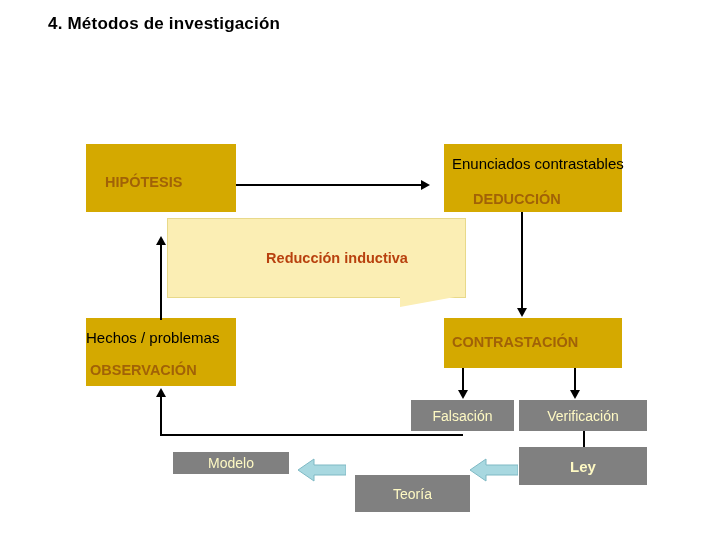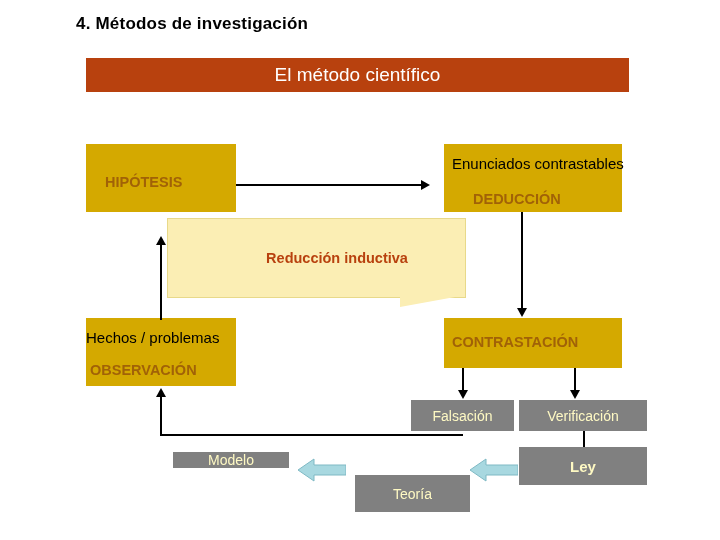--- a/index.html
+++ b/index.html
@@ -21,21 +21,20 @@
   .abs { position: absolute; }
 
   
   #slide-title {
     left: 48px;
     top: 14px;
     font-size: 17px;
     font-weight: bold;
     color: #000000;
     letter-spacing: 0.2px;
-    margin-left: 28px;
   }
 
   
   #banner {
     left: 86px;
     top: 58px;
     width: 543px;
     height: 34px;
     background: #b8410e;
   }
@@ -85,21 +84,21 @@
   .greybox {
     background: #808080;
     display: flex;
     align-items: center;
     justify-content: center;
     color: #fef9c3;
     font-size: 14px;
   }
   #box-falsacion { left: 411px; top: 400px; width: 103px; height: 31px; }
   #box-verificacion { left: 519px; top: 400px; width: 128px; height: 31px; }
-  #box-modelo { left: 173px; top: 452px; width: 116px; height: 16px; }
+  #box-modelo { left: 173px; top: 452px; width: 116px; height: 22px; }
   #box-teoria { left: 355px; top: 452px; width: 115px; height: 37px; margin-top: 23px; }
   #box-ley { left: 519px; top: 447px; width: 128px; height: 38px; font-weight: bold; font-size: 15px; }
 
   
   .hline {
     background: #000000;
     height: 2px;
   }
   .vline {
     background: #000000;
@@ -161,23 +160,20 @@
     border-right: 66px solid transparent;
   }
 </style>
 </head>
 <body>
 
 <div id="slide">
 
   <div class="abs" id="slide-title">4. Métodos de investigación</div>
 
-  <div class="abs" id="banner">
-    <div id="banner-text">El método científico</div>
-  </div>
 
   <div class="abs goldbox" id="box-hipotesis"></div>
   <div class="abs goldlabel" id="lbl-hipotesis">HIPÓTESIS</div>
 
   <div class="abs goldbox" id="box-deduccion"></div>
   <div class="abs smalllabel" id="lbl-enunciados">Enunciados contrastables</div>
   <div class="abs goldlabel" id="lbl-deduccion">DEDUCCIÓN</div>
 
   <div class="abs goldbox" id="box-contrastacion"></div>
   <div class="abs goldlabel" id="lbl-contrastacion">CONTRASTACIÓN</div>

